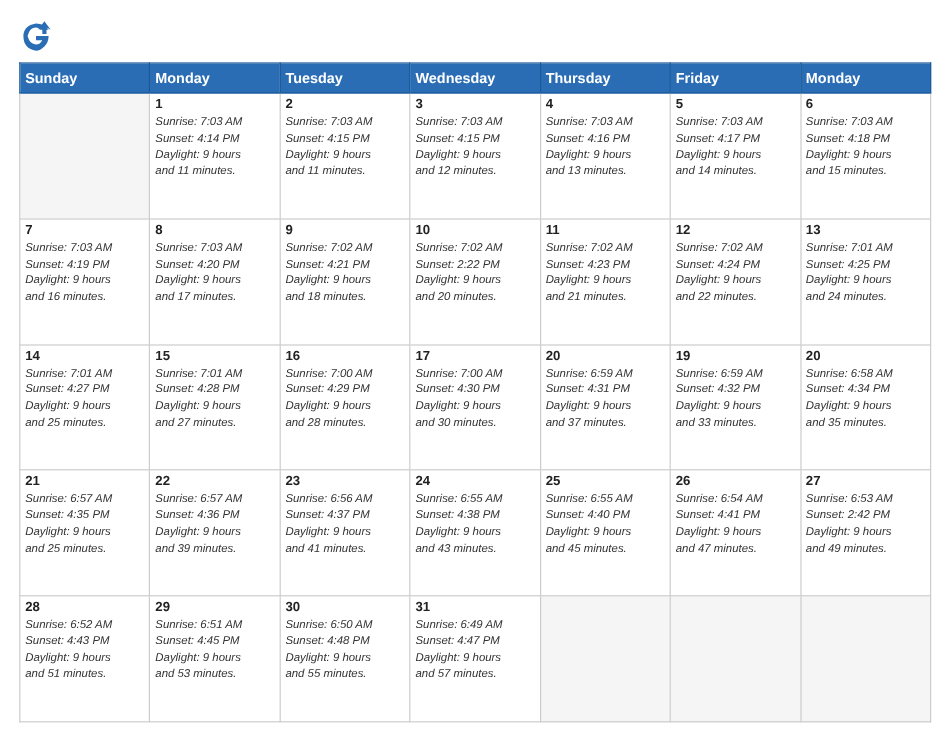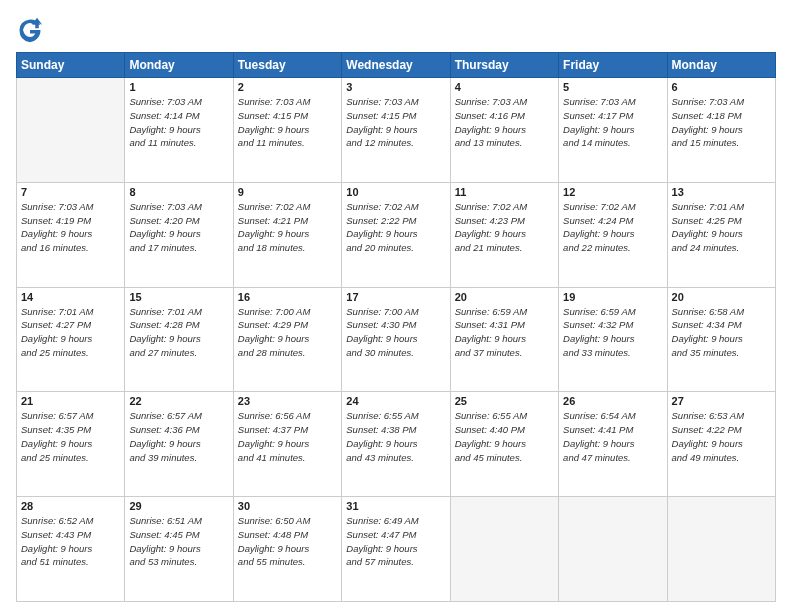--- a/index.html
+++ b/index.html
@@ -234,21 +234,21 @@
           <td>
             <div class="day-number">25</div>
             <div class="day-info"><span>Sunrise: 6:55 AM</span><br><span>Sunset: 4:40 PM</span><br><span>Daylight: 9 hours</span><br><span>and 45 minutes.</span></div>
           </td>
           <td>
             <div class="day-number">26</div>
             <div class="day-info"><span>Sunrise: 6:54 AM</span><br><span>Sunset: 4:41 PM</span><br><span>Daylight: 9 hours</span><br><span>and 47 minutes.</span></div>
           </td>
           <td>
             <div class="day-number">27</div>
-            <div class="day-info"><span>Sunrise: 6:53 AM</span><br><span>Sunset: 4:22 PM</span><br><span>Daylight: 9 hours</span><br><span>and 49 minutes.</span></div>
+            <div class="day-info"><span>Sunrise: 6:53 AM</span><br><span>Sunset: 2:42 PM</span><br><span>Daylight: 9 hours</span><br><span>and 49 minutes.</span></div>
           </td>
         </tr>
         <tr>
           <td>
             <div class="day-number">28</div>
             <div class="day-info"><span>Sunrise: 6:52 AM</span><br><span>Sunset: 4:43 PM</span><br><span>Daylight: 9 hours</span><br><span>and 51 minutes.</span></div>
           </td>
           <td>
             <div class="day-number">29</div>
             <div class="day-info"><span>Sunrise: 6:51 AM</span><br><span>Sunset: 4:45 PM</span><br><span>Daylight: 9 hours</span><br><span>and 53 minutes.</span></div>

